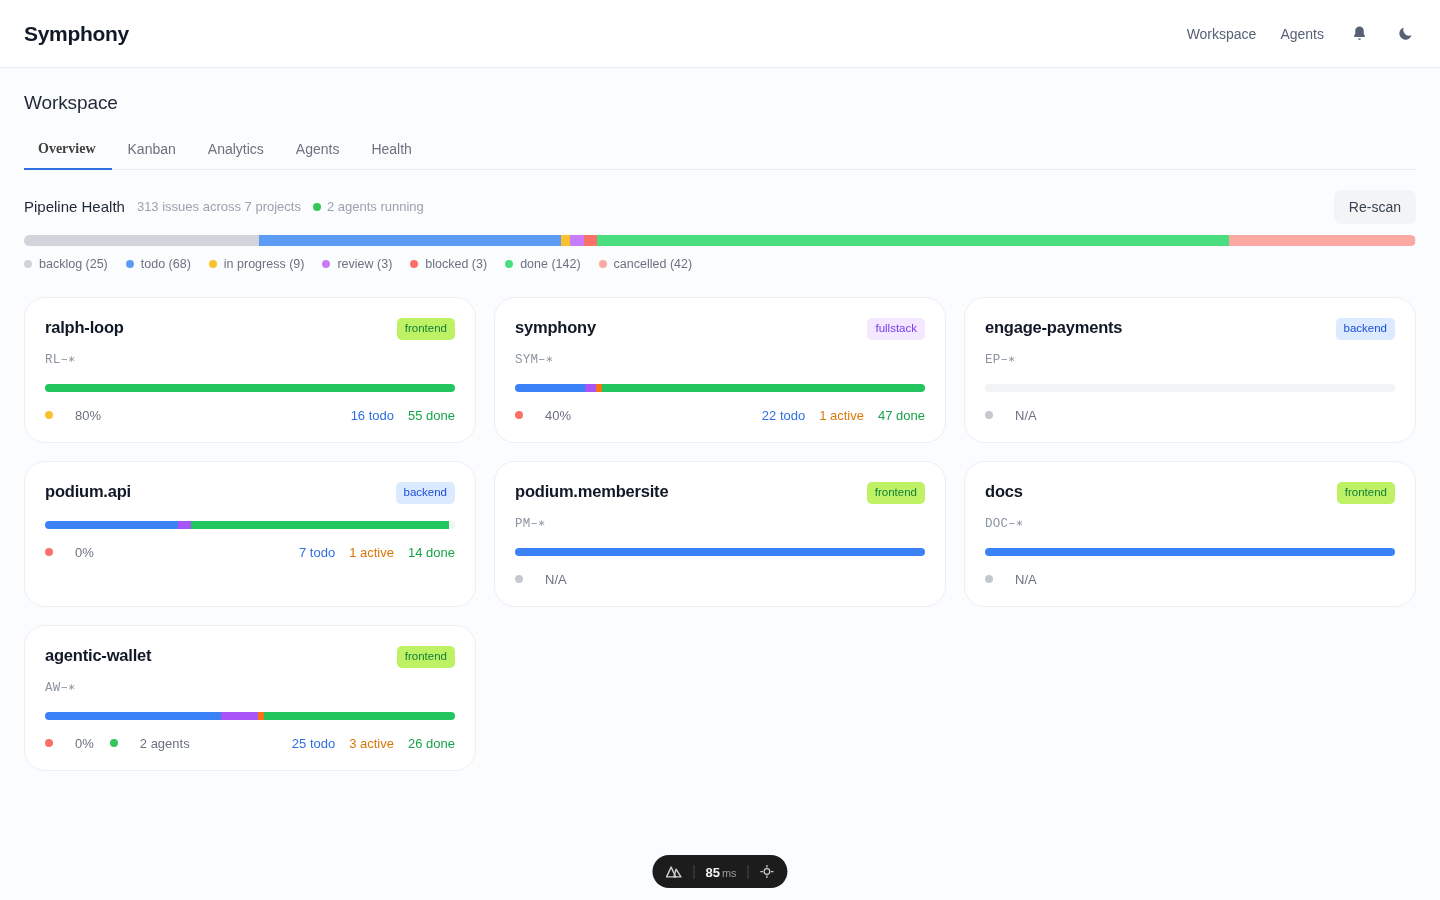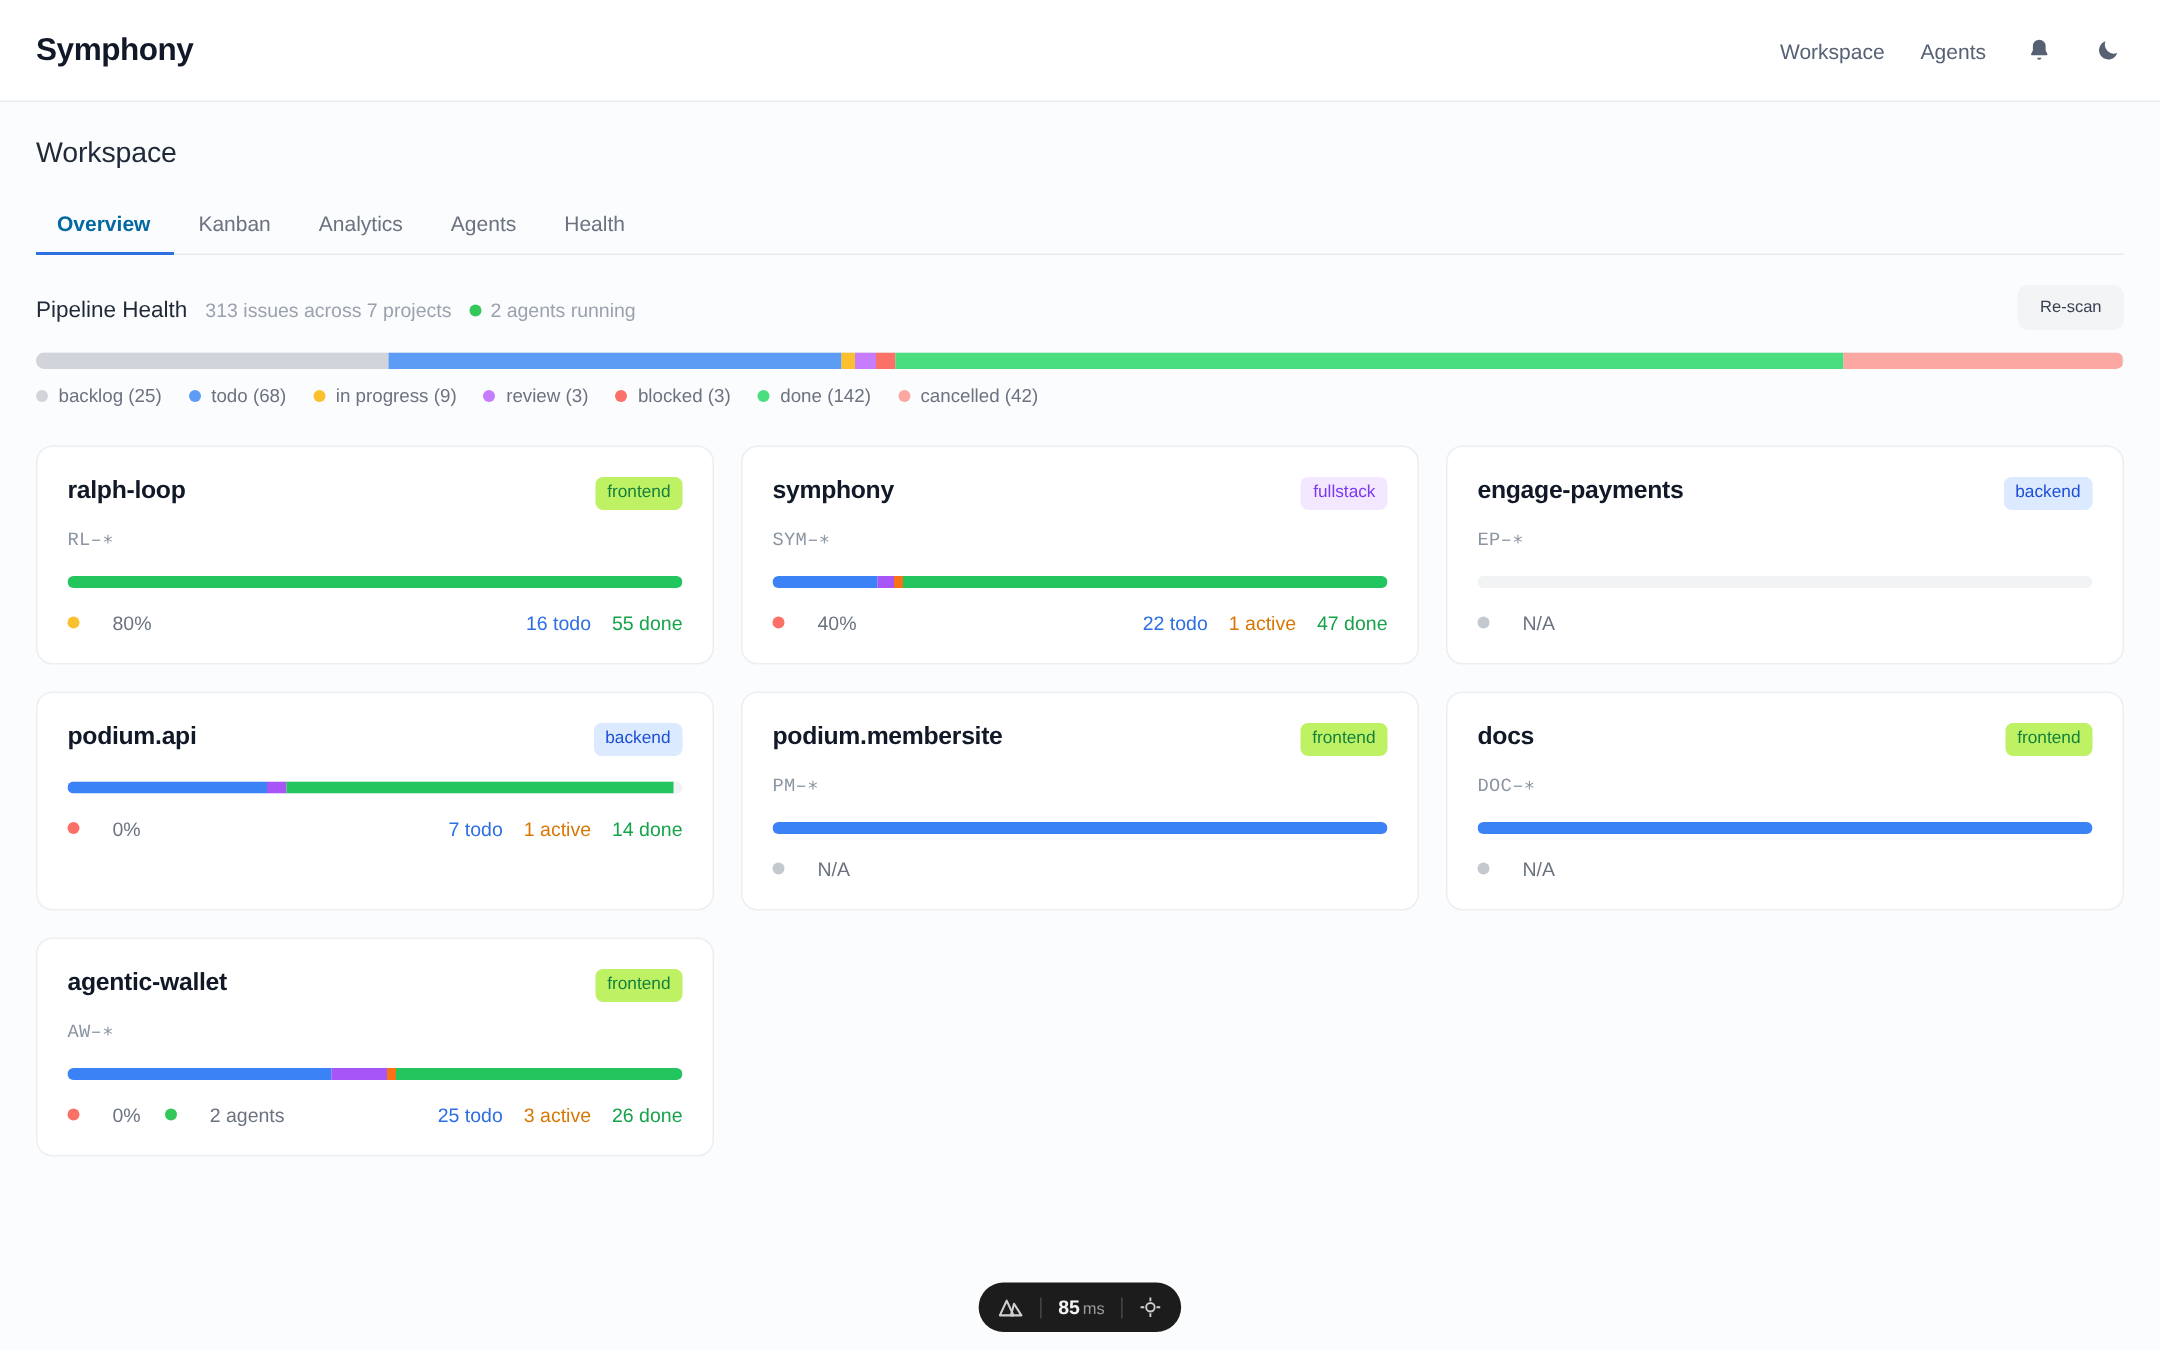--- a/index.html
+++ b/index.html
@@ -75,23 +75,24 @@
     font-size: 14px;
     color: #6b7280;
     padding: 9px 16px 11px 16px;
     cursor: pointer;
     border-bottom: 2px solid transparent;
     margin-bottom: -1px;
     white-space: nowrap;
   }
   .tab:first-child { padding-left: 14px; }
   .tab.active {
-    color: #0369a1;
+    color: #404040;
     font-weight: 600;
     border-bottom-color: #2f6fe4;
+    font-family: Liberation Serif, serif;
   }
 
   
   .pipeline {
     margin-top: 28px;
     position: relative;
   }
   .pipeline-head {
     display: flex;
     align-items: center;
@@ -113,21 +114,21 @@
     align-items: center;
     gap: 6px;
   }
   .rescan-btn {
     position: absolute;
     right: 0;
     top: -8px;
     background: #f3f4f6;
     border: none;
     border-radius: 7px;
-    font-size: 11px;
+    font-size: 14px;
     color: #374151;
     padding: 9px 15px;
     cursor: pointer;
     font-family: "Liberation Sans", sans-serif;
   }
   .pipeline-bar {
     display: flex;
     height: 11px;
     border-radius: 6px;
     overflow: hidden;
@@ -160,21 +161,21 @@
   
   .grid {
     margin-top: 26px;
     display: grid;
     grid-template-columns: repeat(3, 1fr);
     gap: 18px;
   }
   .card {
     background: #ffffff;
     border: 1px solid #eceef1;
-    border-radius: 11px;
+    border-radius: 21px;
     padding: 20px;
     height: 146px;
     position: relative;
   }
   .card-head {
     display: flex;
     align-items: flex-start;
     justify-content: space-between;
   }
   .card-name {

